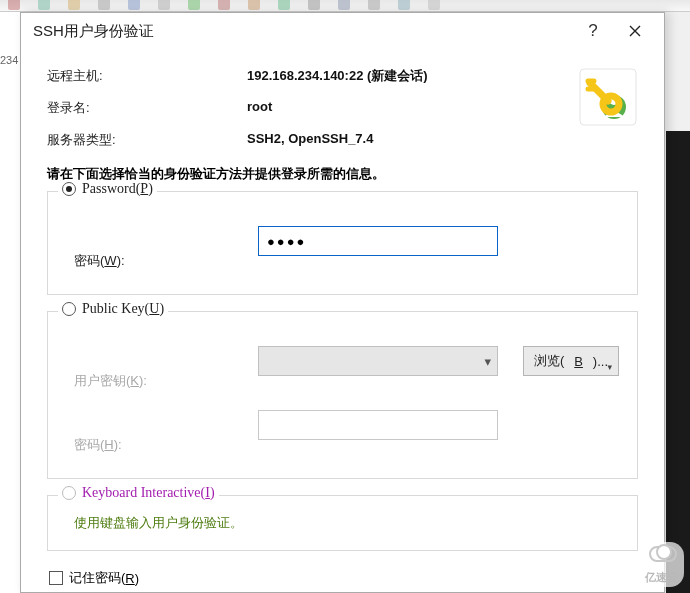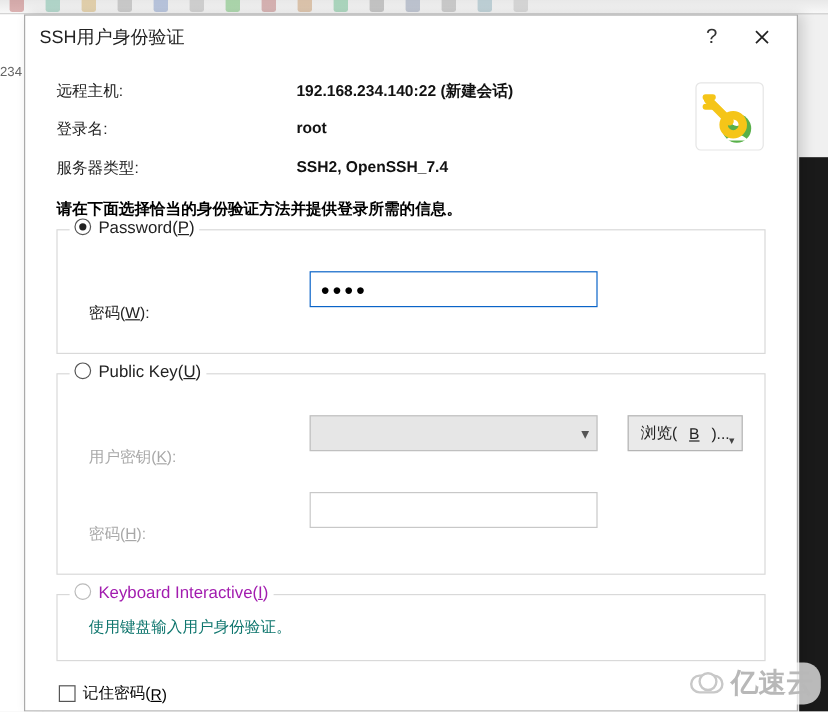--- a/index.html
+++ b/index.html
@@ -89,20 +89,21 @@
     }
     .group-head {
       position: absolute;
       top: -11px; left: 10px;
       background: #fff;
       padding: 0 4px;
       display: flex;
       align-items: center;
       color: #222;
       font-size: 14px;
+      font-family: Liberation Serif, serif;
     }
     .group-head.disabled { color: #a21caf; }
     .radio {
       width: 14px; height: 14px; border: 1px solid #555; border-radius: 50%;
       margin-right: 6px; display: inline-flex; align-items: center; justify-content: center;
       background: #fff;
     }
     .radio.checked::after { content: ""; width: 6px; height: 6px; background: #222; border-radius: 50%; }
     .radio.disabled { border-color: #bbb; }
     .underline-letter { text-decoration: underline; }
@@ -133,21 +134,21 @@
     .browse-btn {
       height: 30px; min-width: 96px;
       border: 1px solid #b5b5b5; background: #eaeaea;
       display: flex; align-items: center; justify-content: space-between;
       color: #222; position: relative; padding: 0 10px;
       justify-self: end;
     }
     .browse-btn .drop { position: absolute; right: 6px; bottom: 3px; font-size: 9px; color: #444; }
 
     .group.small { padding: 10px 18px 18px 18px; }
-    .desc-text { color: #0f766e; margin-top: 8px; padding-left: 8px; }
+    .desc-text { color: #4d7c0f; margin-top: 8px; padding-left: 8px; }
 
     .remember-row { display: flex; align-items: center; padding: 2px 0 12px 2px; }
     .checkbox { width: 14px; height: 14px; border: 1px solid #555; margin-right: 6px; background: #fff; }
 
     .footer {
       display: flex; justify-content: flex-end; gap: 19px;
       padding: 0 26px 0 0;
     }
     .btn {
       height: 34px; min-width: 110px;
@@ -158,22 +159,22 @@
     .btn.primary { border: 1px solid #1a6fd1; }
     .btn.cut { min-width: 60px; border-right: none; overflow: hidden;}
 
     
     .right-strip { position:absolute; top:131px; right:0; width:24px; height:462px; background:#1a1a1a; }
 
     
     .watermark {
       position: absolute; right: 6px; bottom: 6px;
       display: flex; align-items: center; gap: 6px;
-      color: #b8b8b8; font-size: 23px; font-weight: 600;
-      background: rgba(255,255,255,0.7); padding: 2px 6px; border-radius: 14px;
+      color: #b8b8b8; font-size: 11px; font-weight: 600;
+      background: rgba(255,255,255,0.7); padding: 2px 6px; border-radius: 14px; flex-direction: column;
     }
     .watermark .cloud {
       width: 30px; height: 20px; position: relative;
     }
     .watermark .cloud::before{
       content:""; position:absolute; left:2px; bottom:2px; width:24px; height:12px;
       border:2px solid #c8c8c8; border-radius:10px; background:transparent;
     }
     .watermark .cloud::after{
       content:""; position:absolute; left:9px; top:0; width:12px; height:12px;

